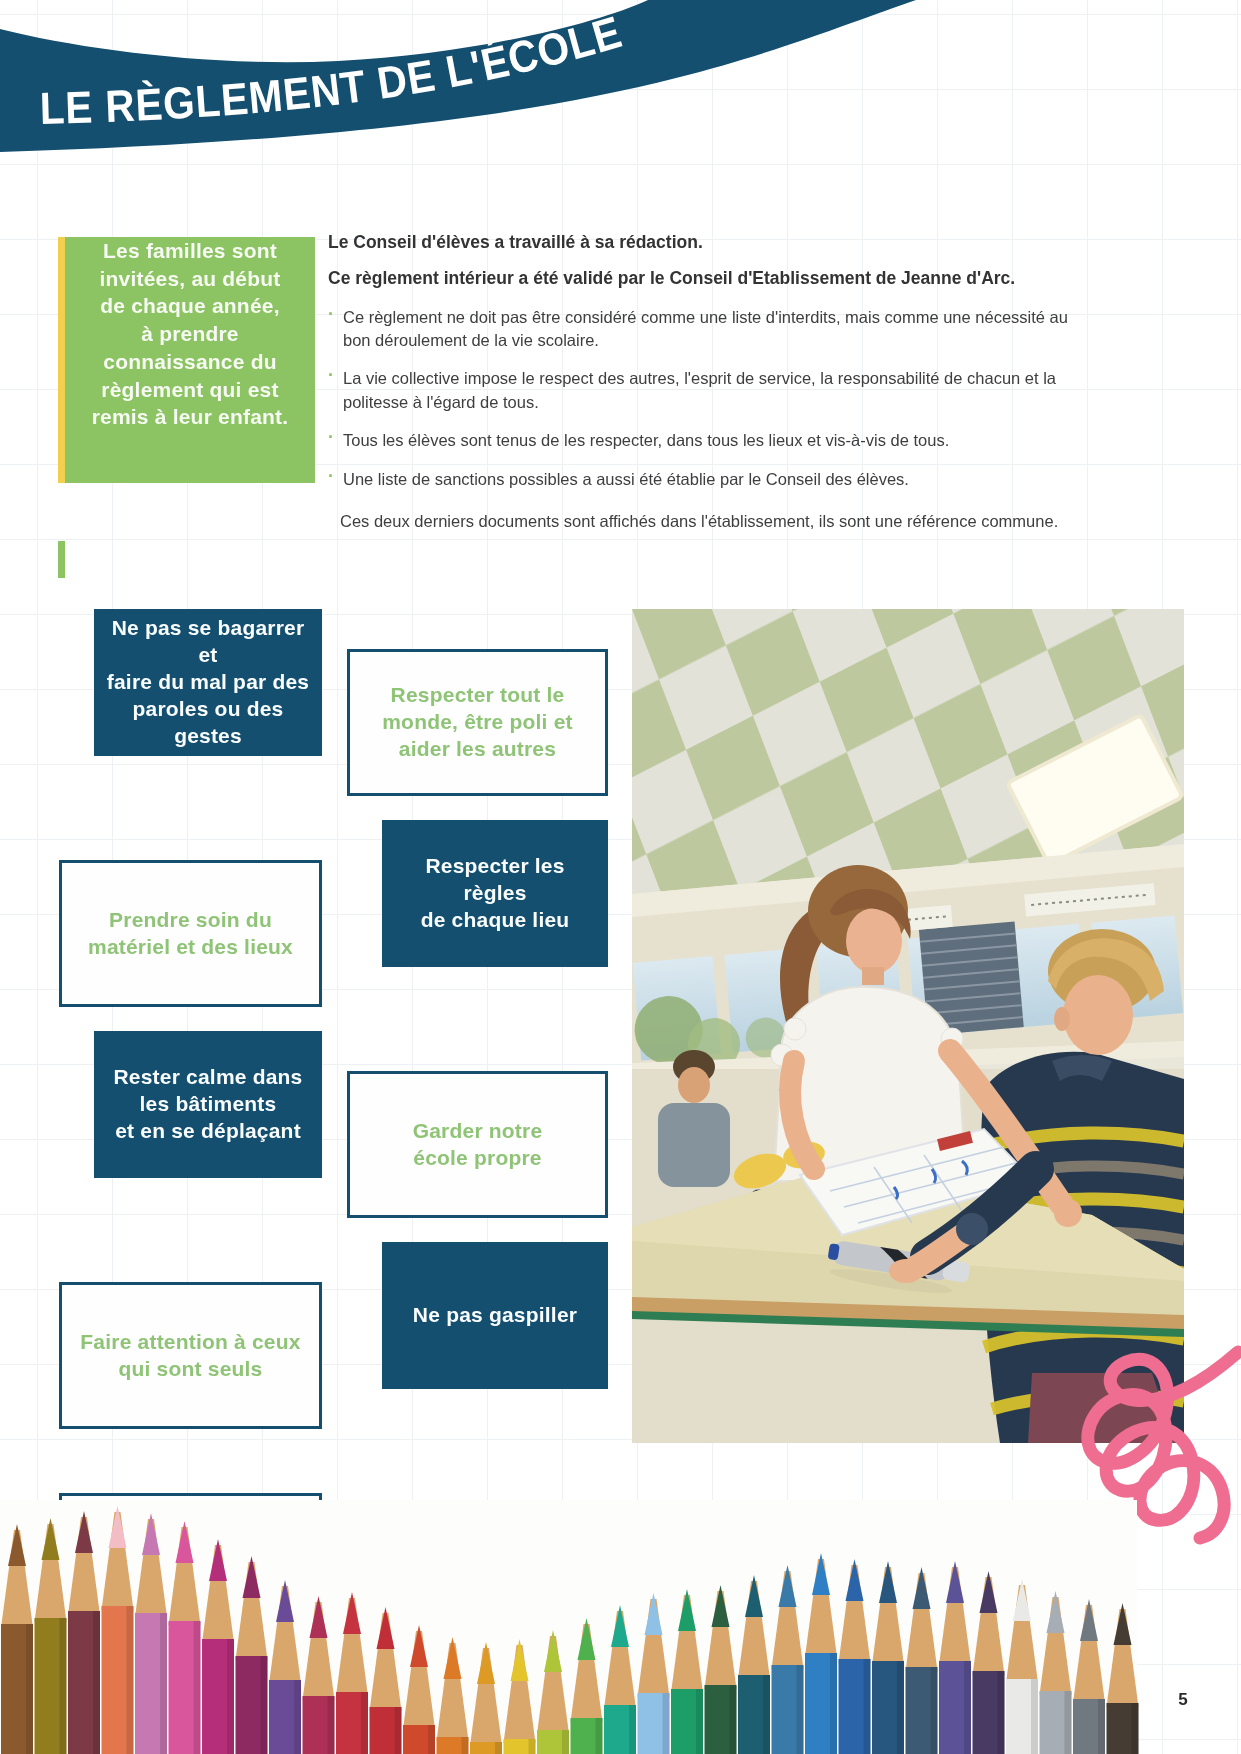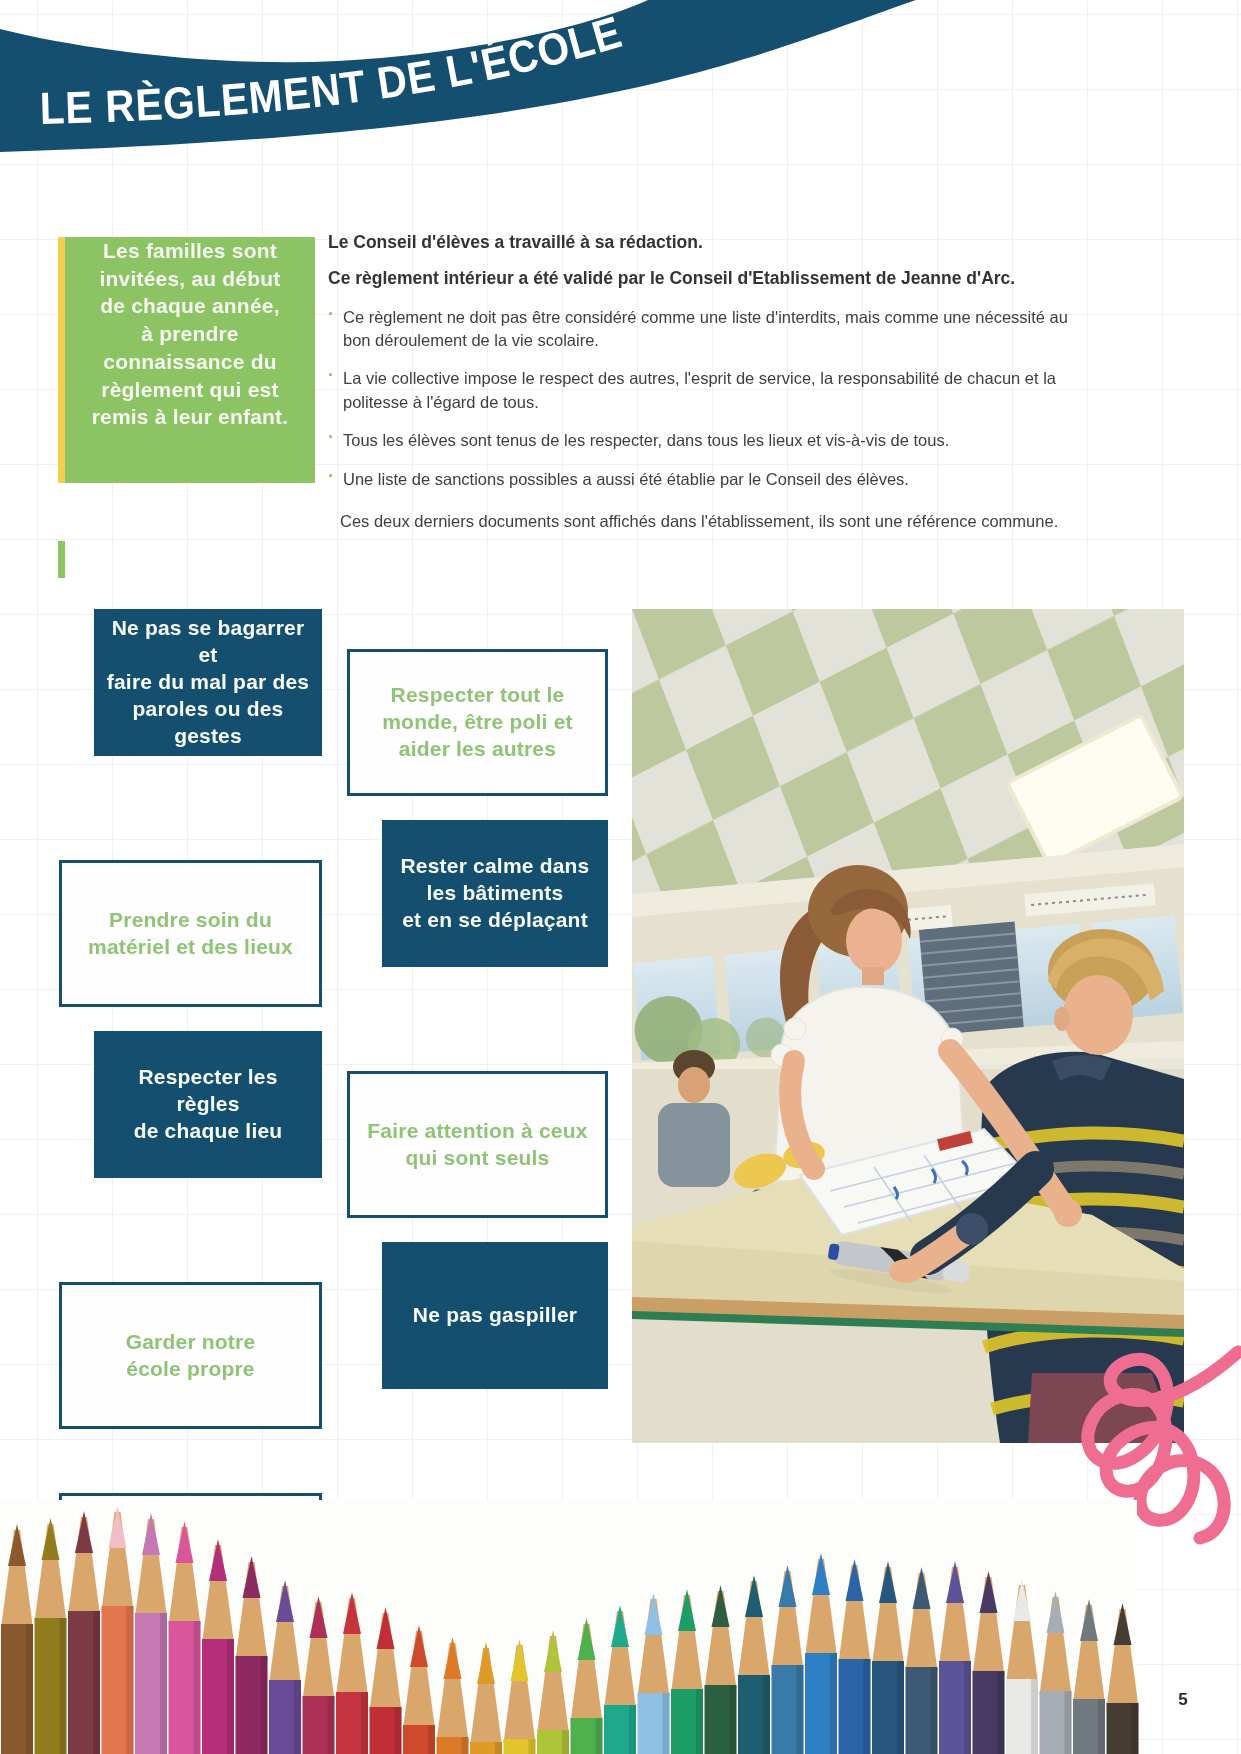--- a/index.html
+++ b/index.html
@@ -125,29 +125,29 @@
 
   <div class="abs rules-grid">
     <div class="rule-box solid">Ne pas se bagarrer et
 faire du mal par des
 paroles ou des gestes</div>
     <div class="rule-box outline">Respecter tout le
 monde, être poli et
 aider les autres</div>
     <div class="rule-box outline">Prendre soin du
 matériel et des lieux</div>
+    <div class="rule-box solid">Respecter les règles
+de chaque lieu</div>
     <div class="rule-box solid">Rester calme dans
 les bâtiments
 et en se déplaçant</div>
-    <div class="rule-box solid">Respecter les règles
-de chaque lieu</div>
+    <div class="rule-box outline">Garder notre
+école propre</div>
     <div class="rule-box outline">Faire attention à ceux
 qui sont seuls</div>
-    <div class="rule-box outline">Garder notre
-école propre</div>
     <div class="rule-box solid">Ne pas gaspiller</div>
     <div class="rule-box outline">Ne pas apporter
 ou manger des
 bonbons à l'école</div>
   </div>
 
   <svg class="abs photo" viewBox="0 0 552 834" aria-hidden="true">
     <defs>
       <pattern id="ceilTiles" width="150" height="150" patternUnits="userSpaceOnUse" patternTransform="rotate(-27) skewX(-6)">
         <rect width="150" height="150" fill="#e2e2d8"></rect>

